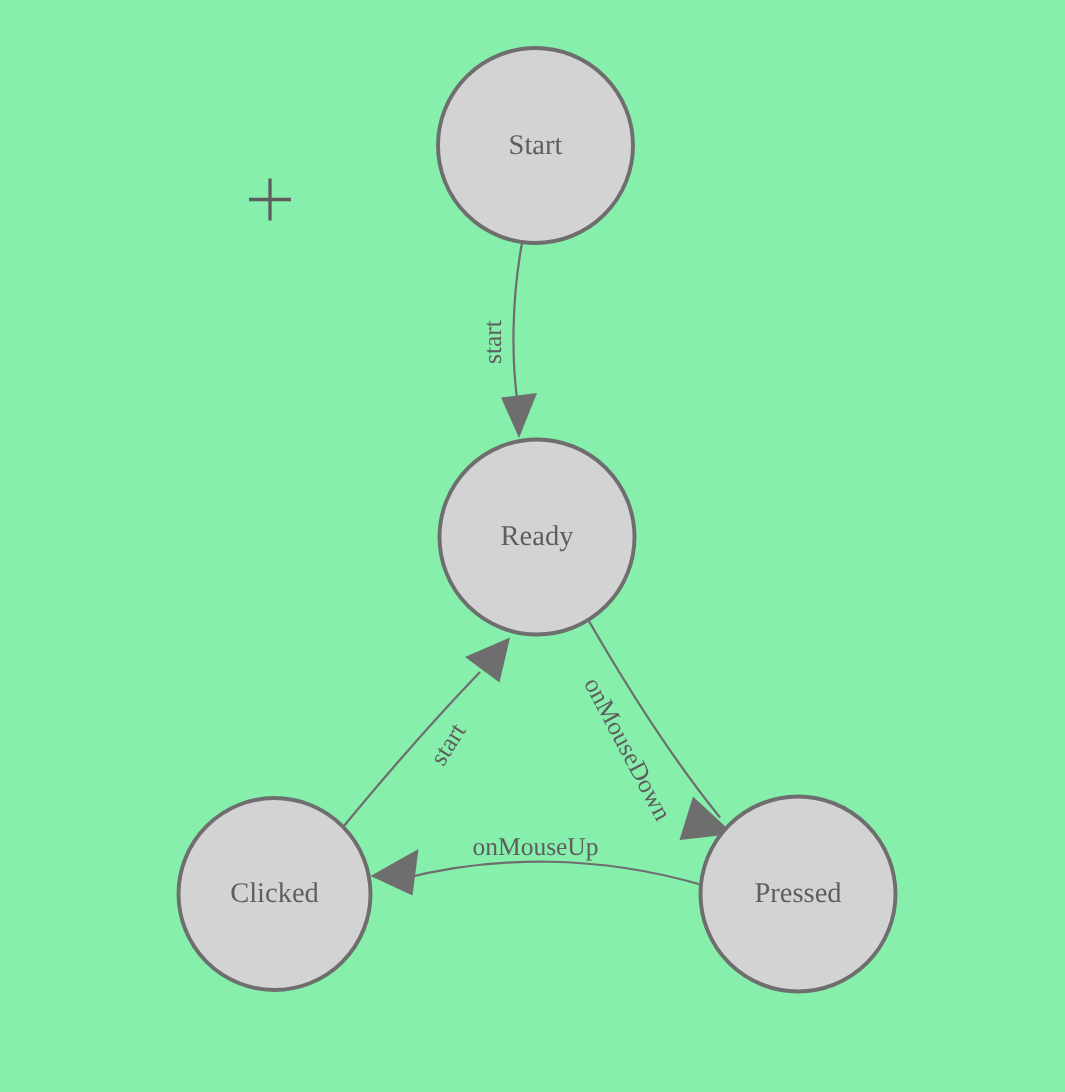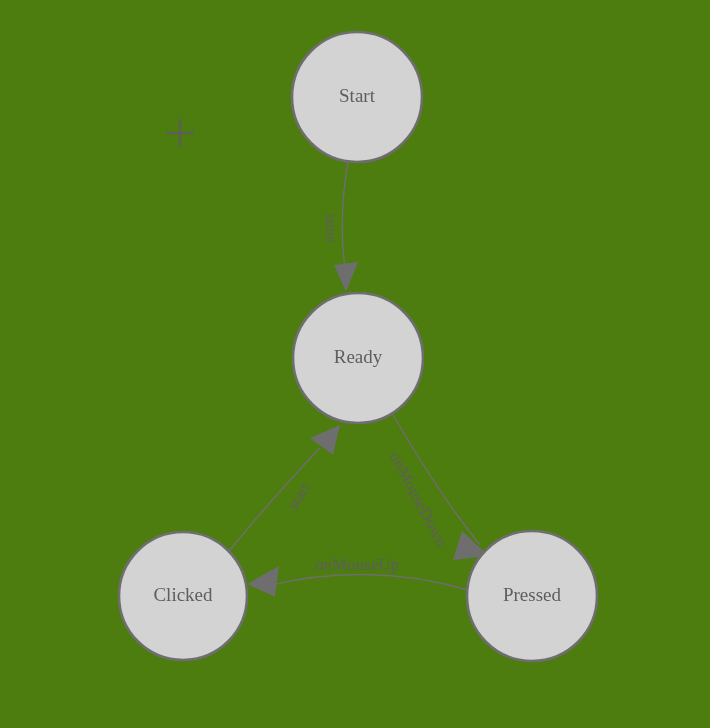--- a/index.html
+++ b/index.html
@@ -11,21 +11,21 @@
   body {
     width: 710px;
     height: 728px;
     overflow: hidden;
     font-family: "Liberation Serif", "DejaVu Serif", serif;
   }
   #diagram-canvas {
     position: relative;
     width: 710px;
     height: 728px;
-    background: #4d7c0f;
+    background: #86efac;
   }
   svg#graph {
     display: block;
     width: 710px;
     height: 728px;
   }
   .node-circle {
     fill: #d3d3d3;
     stroke: #6e6e6e;
     stroke-width: 2.6;

